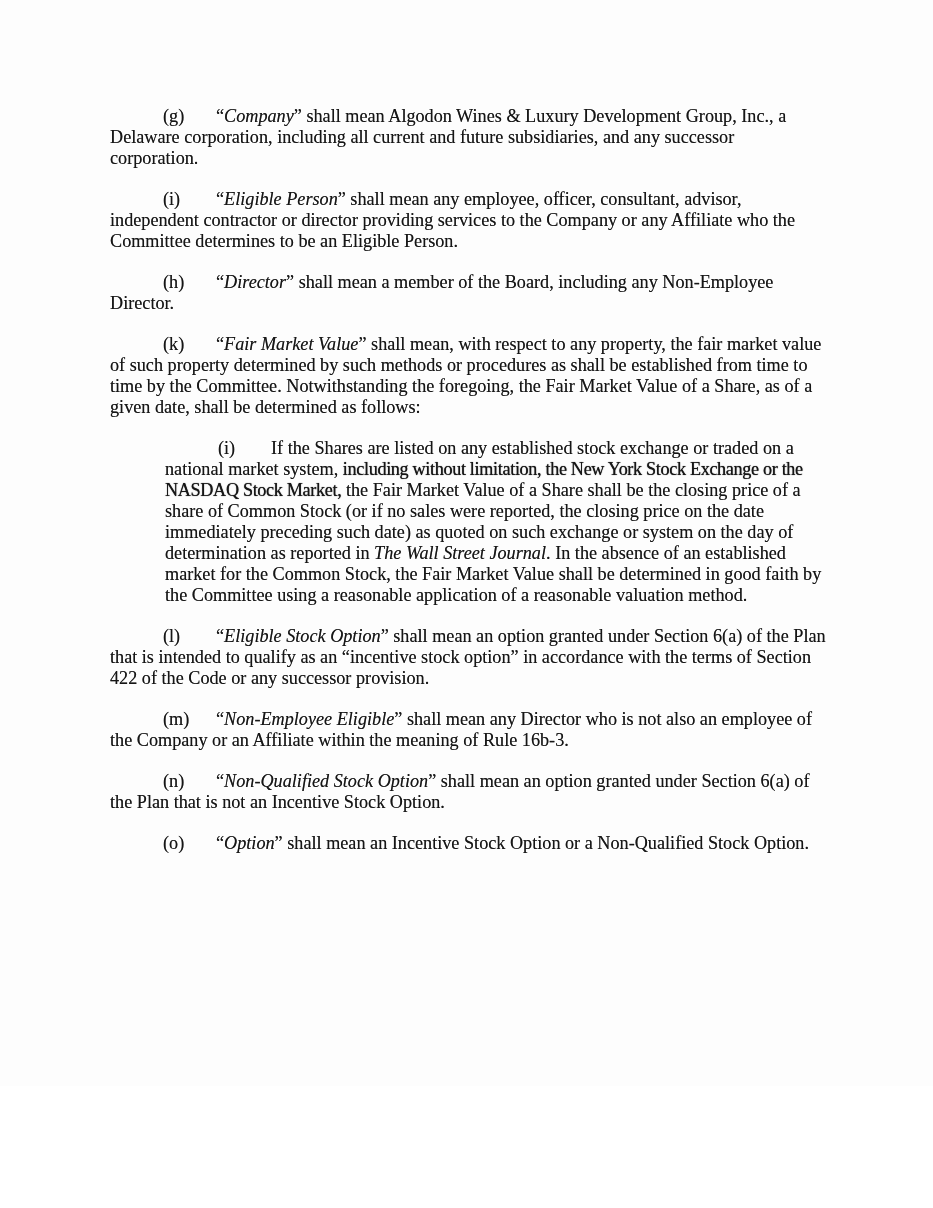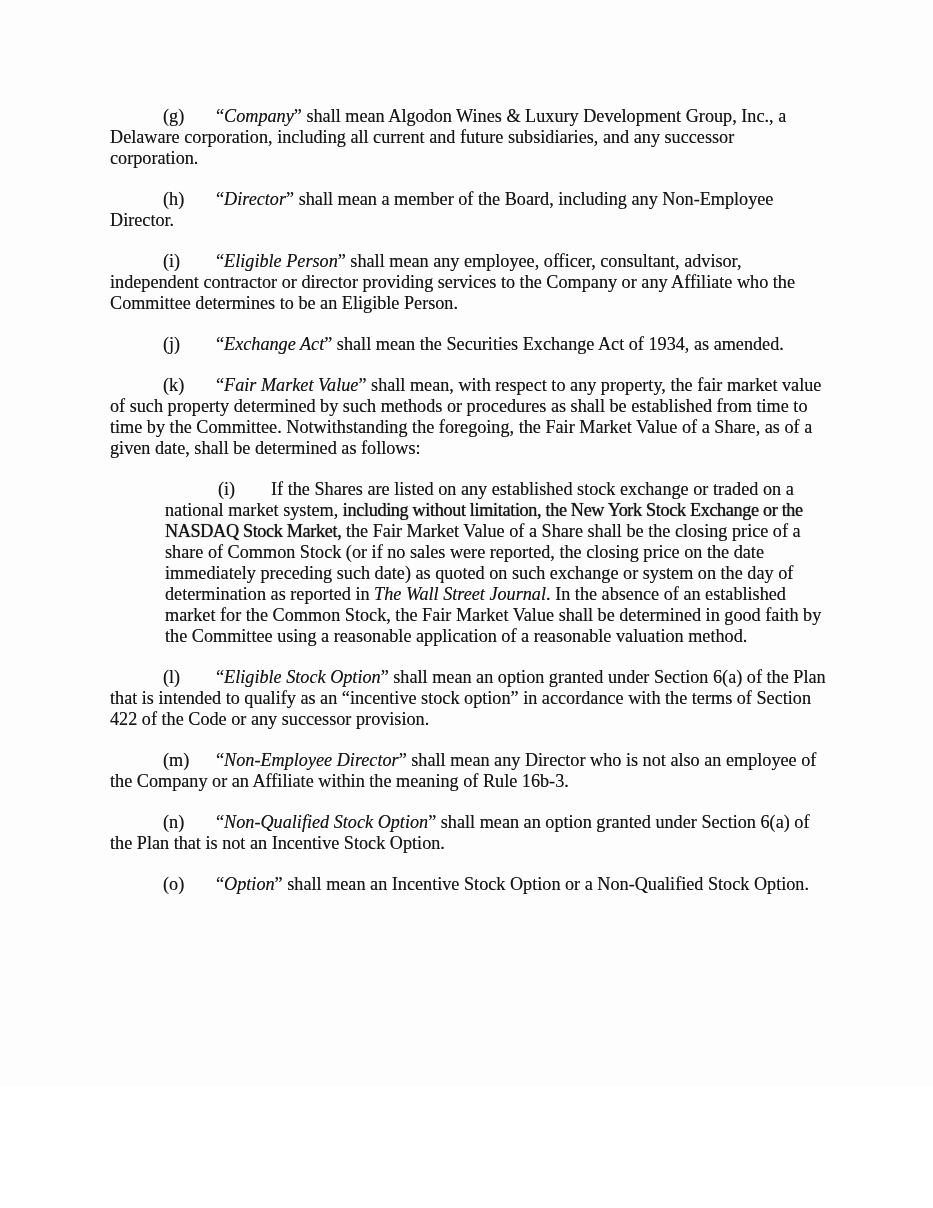--- a/index.html
+++ b/index.html
@@ -60,33 +60,32 @@
   }
 </style>
 </head>
 <body>
 
 <div class="page">
   <div class="content">
 
     <p class="def"><span class="tabstop"></span><span class="lbl">(g)</span><span>“</span><span class="term">Company</span><span>” shall mean Algodon Wines &amp; Luxury Development Group, Inc., a Delaware corporation, including all current and future subsidiaries, and any successor corporation.</span></p>
 
+    <p class="def"><span class="tabstop"></span><span class="lbl">(i)</span><span>“</span><span class="term">Eligible Person</span><span>” shall mean any employee, officer, consultant, advisor, independent contractor or director providing services to the Company or any Affiliate who the Committee determines to be an Eligible Person.</span></p>
+
     <p class="def"><span class="tabstop"></span><span class="lbl">(h)</span><span>“</span><span class="term">Director</span><span>” shall mean a member of the Board, including any Non-Employee Director.</span></p>
 
-    <p class="def"><span class="tabstop"></span><span class="lbl">(i)</span><span>“</span><span class="term">Eligible Person</span><span>” shall mean any employee, officer, consultant, advisor, independent contractor or director providing services to the Company or any Affiliate who the Committee determines to be an Eligible Person.</span></p>
-
-    <p class="def"><span class="tabstop"></span><span class="lbl">(j)</span><span>“</span><span class="term">Exchange Act</span><span>” shall mean the Securities Exchange Act of 1934, as amended.</span></p>
 
     <p class="def"><span class="tabstop"></span><span class="lbl">(k)</span><span>“</span><span class="term">Fair Market Value</span><span>” shall mean, with respect to any property, the fair market value of such property determined by such methods or procedures as shall be established from time to time by the Committee. Notwithstanding the foregoing, the Fair Market Value of a Share, as of a given date, shall be determined as follows:</span></p>
 
     <p class="def sub"><span class="tabstop"></span><span class="lbl">(i)</span><span>If the Shares are listed on any established stock exchange or traded on a national market system, </span><span class="seg-inserted">including without limitation, the New York Stock Exchange or the NASDAQ Stock Market,</span><span> the Fair Market Value of a Share shall be the closing price of a share of Common Stock (or if no sales were reported, the closing price on the date immediately preceding such date) as quoted on such exchange or system on the day of determination as reported in </span><span class="seg-italic">The Wall Street Journal</span><span>.  In the absence of an established market for the Common Stock, the Fair Market Value shall be determined in good faith by the Committee using a reasonable application of a reasonable valuation method.</span></p>
 
     <p class="def"><span class="tabstop"></span><span class="lbl">(l)</span><span>“</span><span class="term">Eligible Stock Option</span><span>” shall mean an option granted under Section 6(a) of the Plan that is intended to qualify as an “incentive stock option” in accordance with the terms of Section 422 of the Code or any successor provision.</span></p>
 
-    <p class="def"><span class="tabstop"></span><span class="lbl">(m)</span><span>“</span><span class="term">Non-Employee Director</span><span>” shall mean any Director who is not also an employee of the Company or an Affiliate within the meaning of Rule 16b-3.</span></p>
+    <p class="def"><span class="tabstop"></span><span class="lbl">(m)</span><span>“</span><span class="term">Non-Employee Eligible</span><span>” shall mean any Director who is not also an employee of the Company or an Affiliate within the meaning of Rule 16b-3.</span></p>
 
     <p class="def"><span class="tabstop"></span><span class="lbl">(n)</span><span>“</span><span class="term">Non-Qualified Stock Option</span><span>” shall mean an option granted under Section 6(a) of the Plan that is not an Incentive Stock Option.</span></p>
 
     <p class="def"><span class="tabstop"></span><span class="lbl">(o)</span><span>“</span><span class="term">Option</span><span>” shall mean an Incentive Stock Option or a Non-Qualified Stock Option.</span></p>
 
 
 
 
   </div>
 

